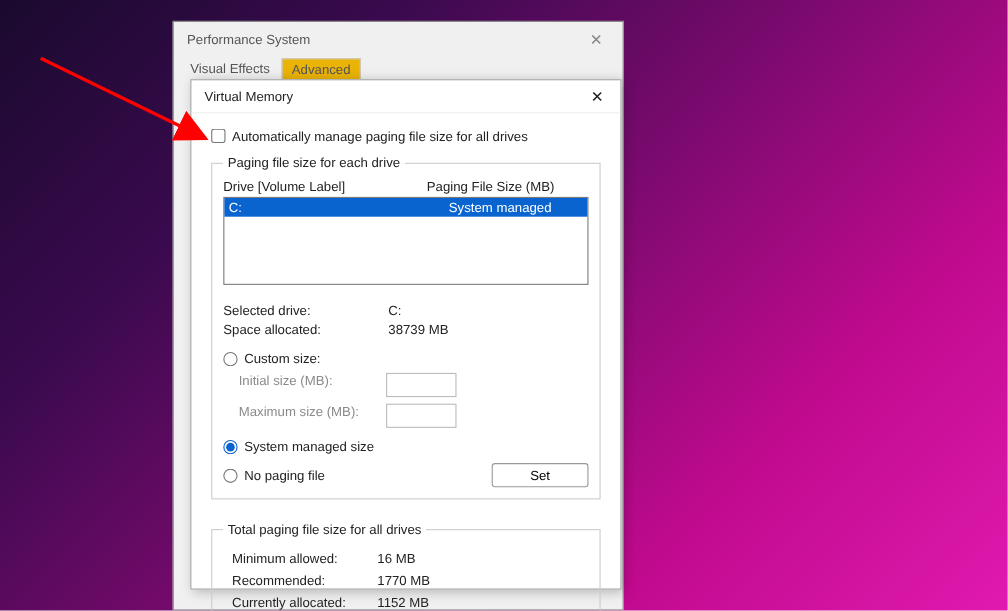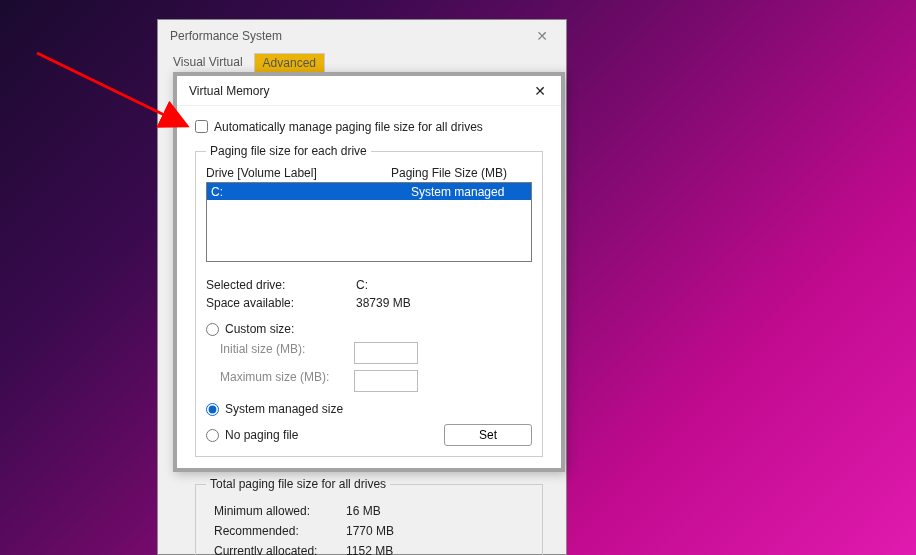--- a/index.html
+++ b/index.html
@@ -18,22 +18,22 @@
     }
     .perf-close { width: 32px; text-align: center; color: #888; font-size: 14px; }
     .tabs {
       display: flex; gap: 2px; padding: 0 6px; font-size: 12px; color: #555;
       align-items: flex-end; height: 20px;
     }
     .tab { padding: 2px 8px; background: #f0f0f0; border: 1px solid transparent; }
     .tab.active { background: #eab308; border: 1px solid #ccc; border-bottom-color: #fff; position: relative; top: 1px; }
 
     .vm-dialog {
-      position: absolute; top: 72px; left: 173px; width: 392px; height: 400px;
-      background: #fff; border: 4px solid #a3a3a3; box-shadow: 2px 2px 10px rgba(0,0,0,0.25);
+      position: absolute; top: 72px; left: 173px; width: 392px; height: 464px;
+      background: #fff; border: 1px solid #a3a3a3; box-shadow: 2px 2px 10px rgba(0,0,0,0.25);
       font-size: 12px; color: #222;
     }
     .vm-titlebar {
       height: 30px; display: flex; align-items: center; justify-content: space-between;
       padding: 0 6px 0 12px; border-bottom: 1px solid #eee;
     }
     .vm-title { font-size: 12px; }
     .vm-close { width: 30px; text-align: center; font-size: 14px; cursor: pointer; }
 
     .vm-body { padding: 14px 18px 10px 18px; }
@@ -86,21 +86,21 @@
   </style>
 </head>
 <body>
 
 <div class="perf-dialog">
   <div class="perf-titlebar">
     <span>Performance System</span>
     <span class="perf-close">✕</span>
   </div>
   <div class="tabs">
-    <div class="tab">Visual Virtual</div>
+    <div class="tab">Visual Effects</div>
     <div class="tab active">Advanced</div>
   </div>
 </div>
 
 <div class="vm-dialog">
   <div class="vm-titlebar">
     <span class="vm-title">Virtual Memory</span>
     <span class="vm-close">✕</span>
   </div>
   <div class="vm-body">
@@ -121,21 +121,21 @@
           <span>System managed</span>
         </div>
       </div>
 
       <div class="selected-block">
         <div class="kv">
           <span class="k">Selected drive:</span>
           <span>C:</span>
         </div>
         <div class="kv">
-          <span class="k">Space available:</span>
+          <span class="k">Space allocated:</span>
           <span>38739 MB</span>
         </div>
       </div>
 
       <div class="radio-row">
         <input type="radio" name="pf" style="">
         <label>Custom size:</label>
       </div>
       <div class="size-input-row">
         <span class="lbl">Initial size (MB):</span>

